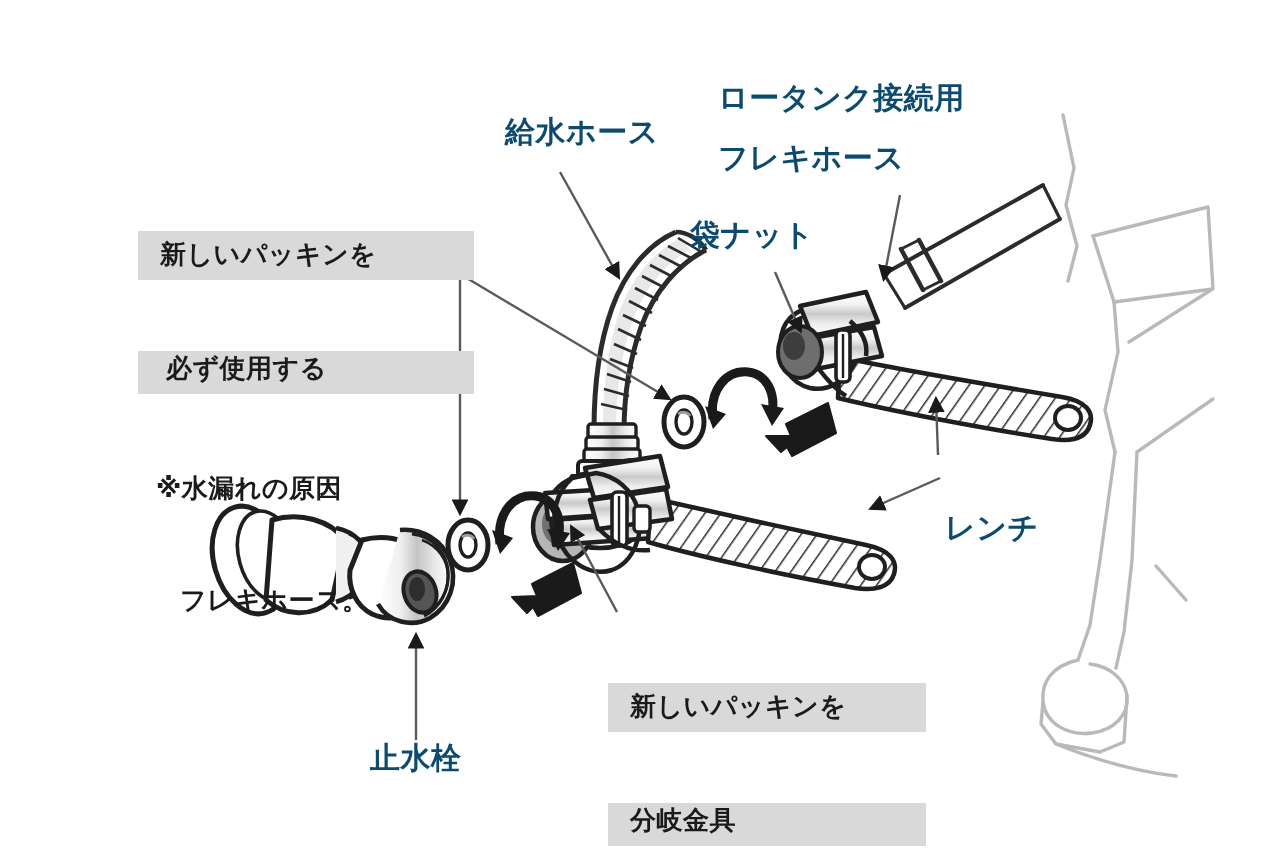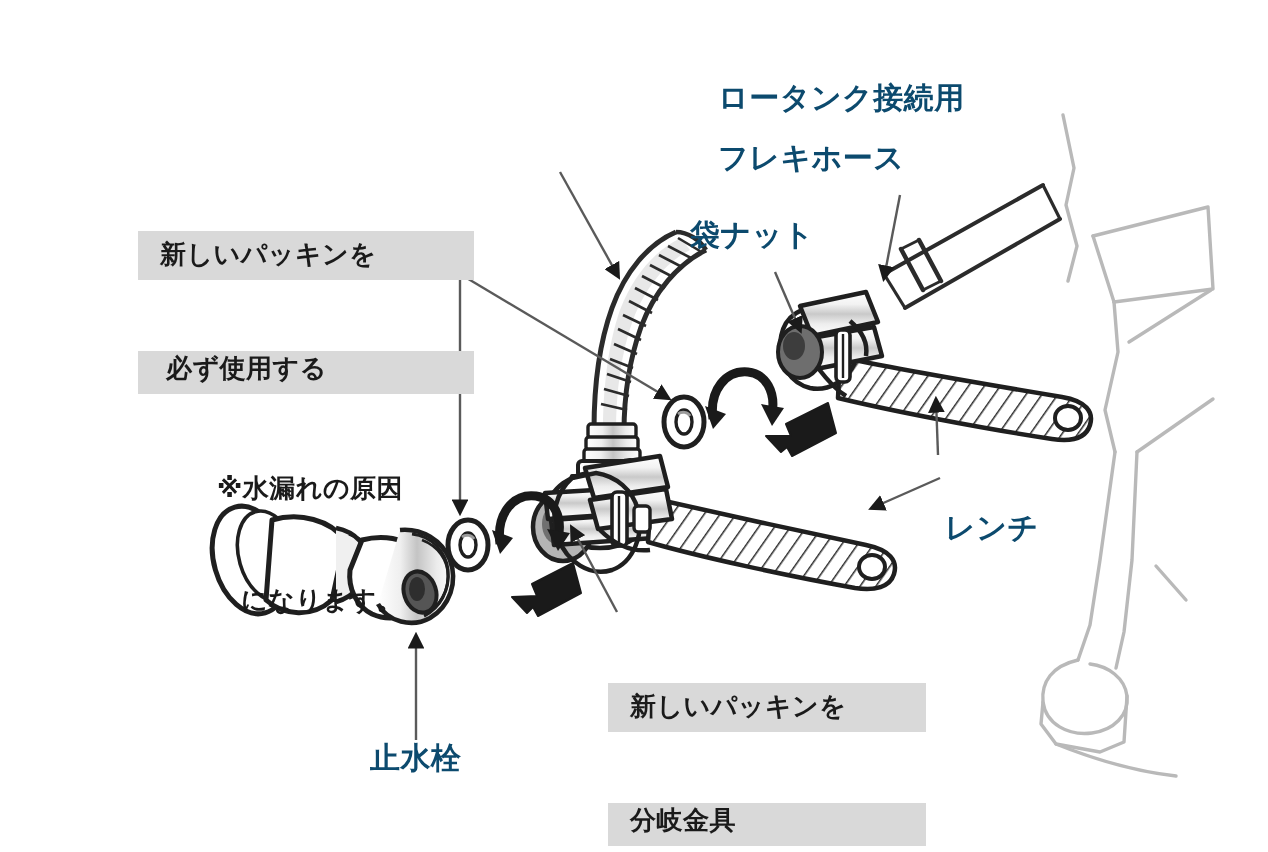--- a/index.html
+++ b/index.html
@@ -40,21 +40,20 @@
     font-size: 26px;
   }
   .callout .hl {
     display: block;
     background: #d9d9d9;
     padding: 6px 14px 8px 22px;
   }
   .callout .note {
     display: block;
     padding: 6px 10px 0 18px;
-    text-align: center;
   }
 </style>
 </head>
 <body>
 
 <div id="page">
 
   <svg id="artwork" viewBox="0 0 1268 852">
     <defs>
       <linearGradient id="metalH" x1="0" y1="0" x2="0" y2="1">
@@ -280,37 +279,38 @@
       <line x1="416" y1="740" x2="416" y2="636" marker-end="url(#arrowTiny)"></line>
 
       <line x1="460" y1="274" x2="460" y2="512" marker-end="url(#arrowTiny)"></line>
 
       <line x1="460" y1="274" x2="668" y2="398" marker-end="url(#arrowTiny)"></line>
 
       <line x1="617" y1="612" x2="572" y2="528" marker-end="url(#arrowTiny)"></line>
     </g>
   </svg>
 
+  <div class="lbl lbl-plain" style="left:505px; top:112px;">給水ホース</div>
 
   <div class="lbl lbl-plain" style="left:718px; top:78px;">ロータンク接続用</div>
 
   <div class="lbl lbl-plain" style="left:718px; top:138px;">フレキホース</div>
 
   <div class="lbl lbl-plain" style="left:690px; top:215px;">袋ナット</div>
 
 
   <div class="lbl lbl-plain" style="left:945px; top:508px;">レンチ</div>
 
   <div class="lbl lbl-plain" style="left:370px; top:738px;">止水栓</div>
 
   <div class="callout" style="left:138px; top:160px; width:336px;">
     <span class="hl">新しいパッキンを</span>
     <span class="hl" style="padding-top:0;padding-left:28px;">必ず使用する</span>
     <span class="note">※水漏れの原因</span>
-    <span class="note" style="padding-left:42px;">になります。</span>
+    <span class="note" style="padding-left:42px;">フレキホース。</span>
   </div>
 
   <div class="callout" style="left:608px; top:612px; width:318px;">
     <span class="hl">新しいパッキンを</span>
     <span class="hl" style="padding-top:0;">分岐金具</span>
     
     
   </div>
 
 </div>

